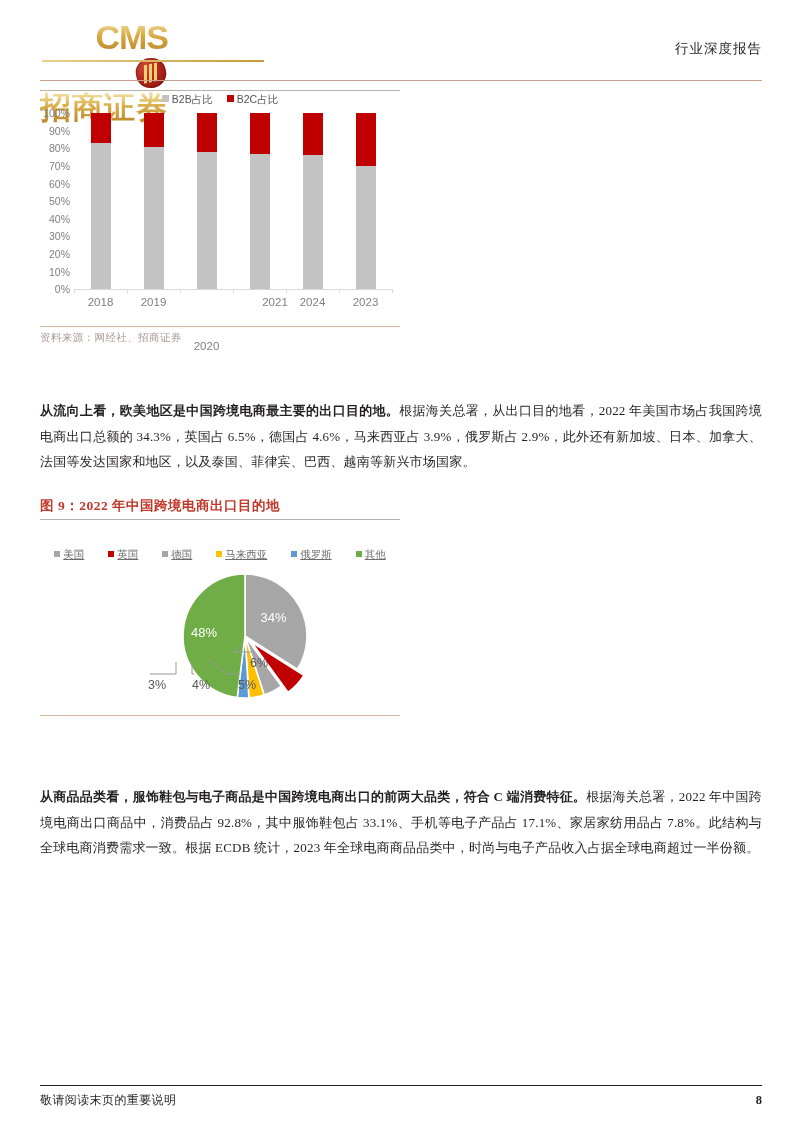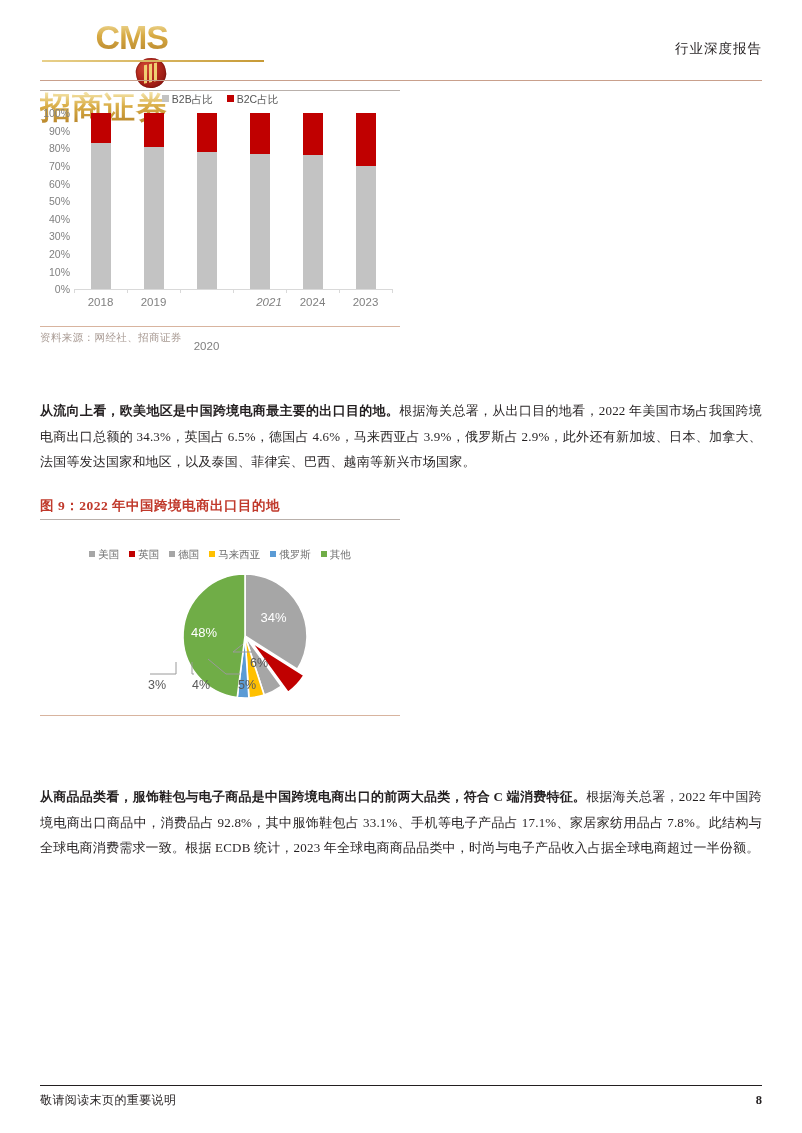--- a/index.html
+++ b/index.html
@@ -82,21 +82,21 @@
   .tick8{position:absolute;top:198px;width:1px;height:4px;background:#d9d9d9;}
   .xlab8{position:absolute;top:205px;font-size:11.5px;color:#808080;
     text-align:center;transform:translateX(-50%);}
 
   
   #fig9{position:absolute;left:40px;top:497px;width:360px;}
   .chart9{position:relative;width:360px;height:195px;
     font-family:"Liberation Sans","DejaVu Sans",sans-serif;}
   .legend9{position:absolute;left:0;top:28px;width:360px;text-align:center;
     font-size:10.5px;color:#6d6d6d;font-family:"Liberation Serif","DejaVu Serif",serif;}
-  .legend9 .li{display:inline-block;margin:0 5px;white-space:nowrap;}
+  .legend9 .li{display:inline-block;margin:0 12px;white-space:nowrap;text-decoration:underline;}
   .legend9 .sw{display:inline-block;width:6px;height:6px;margin-right:3px;vertical-align:1px;}
   .pie-wrap{position:absolute;left:0;top:44px;width:360px;height:150px;}
   .pie-lab{position:absolute;font-size:12.5px;color:#595959;white-space:nowrap;}
   .pie-lab.inside{color:#fff;font-size:13px;font-weight:normal;}
 
   
   .para{
     position:absolute;left:40px;width:722px;
     font-family:"Liberation Serif","DejaVu Serif",serif;
     font-size:13px;line-height:25.5px;color:#231f20;
@@ -173,21 +173,21 @@
           </div>
         </div>
       <div class="axis8"></div>
     <div class="tick8" style="left: 34px;"></div>
         <div class="xlab8" style="left: 60.5px;">2018</div>
         <div class="tick8" style="left: 87px;"></div>
         <div class="xlab8" style="left: 113.5px;">2019</div>
         <div class="tick8" style="left: 140px;"></div>
         <div class="xlab8" style="left: 166.5px; margin-top: 44px;">2020</div>
         <div class="tick8" style="left: 193px;"></div>
-        <div class="xlab8" style="left: 229px; font-style: italic;">2021</div>
+        <div class="xlab8" style="left: 235px;">2021</div>
         <div class="tick8" style="left: 246px;"></div>
         <div class="xlab8" style="left: 272.5px;">2024</div>
         <div class="tick8" style="left: 299px;"></div>
         <div class="xlab8" style="left: 325.5px;">2023</div>
         <div class="tick8" style="left: 352px;"></div>
       </div>
 
     <div class="fig-src-rule"></div>
     <div class="fig-src">资料来源：网经社、招商证券</div>
   </div>

